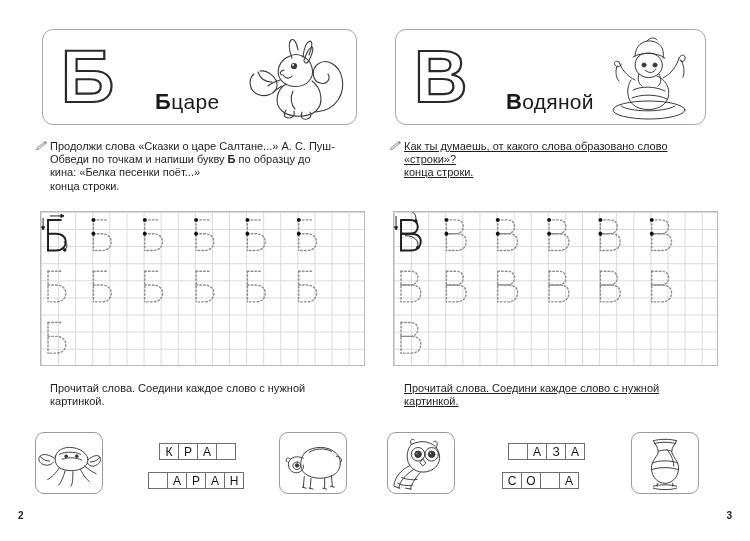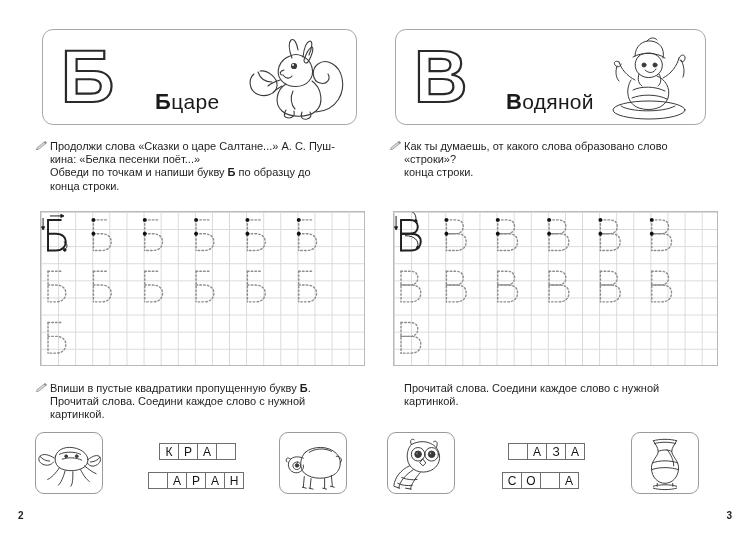--- a/index.html
+++ b/index.html
@@ -51,21 +51,21 @@
 
   
   .instr{
     position:absolute;
     font-size:11px;
     line-height:13.2px;
     color:#1f1f1f;
     text-align:justify;
   }
   .page-left .instr{left:35px;width:327px;}
-  .page-right .instr{left:14px;width:323px;}
+  .page-right .instr{left:14px;width:323px;text-decoration:underline;}
   .instr .ic{
     display:inline-block;width:13px;height:10px;
     vertical-align:-1px;margin-right:2px;
   }
   .instr .ic svg{width:13px;height:10px;display:block;}
   .instr p{margin:0;}
   .instr .hang{padding-left:15px;}
   .instr b{font-weight:700;}
   .instr-1{top:140px;}
   .instr-2{top:382px;}
@@ -171,22 +171,22 @@
         </svg>
       </div>
     </div>
 
     <div class="instr instr-1">
       <p><span class="ic"><svg viewBox="0 0 13 10">
            <path d="M1.3 8.6 L2.2 6.6 L9.2 1.1 L10.6 2.8 L3.6 8.3 Z" fill="#d9d9d9" stroke="#7a7a7a" stroke-width=".6"></path>
            <path d="M9.2 1.1 L10.3 .3 L11.7 2 L10.6 2.8 Z" fill="#9a9a9a" stroke="#7a7a7a" stroke-width=".6"></path>
            <path d="M1.3 8.6 L2.9 8.1" stroke="#7a7a7a" stroke-width=".6" fill="none"></path>
          </svg></span><span>Продолжи слова «Сказки о царе Салтане...» А. С. Пуш-</span></p>
+      <p class="hang"><span>Обведи по точкам и напиши букву </span><b>Б</b><span> по образцу до</span></p>
       <p class="hang">кина: «Белка песенки поёт...»</p>
-      <p class="hang"><span>Обведи по точкам и напиши букву </span><b>Б</b><span> по образцу до</span></p>
       <p class="hang">конца строки.</p>
     </div>
 
     <div class="grid-wrap">
       <svg viewBox="0 0 325 155" fill="none">
         <g stroke="#8c8c8c" stroke-width="1.4" stroke-dasharray="1.6 2.2" stroke-linecap="round" fill="none">
 
           <g transform="translate(52,8)">
             <path d="M0 0 L13 0"></path>
               <path d="M0 0 L0 31"></path>
@@ -277,24 +277,20 @@
             <circle cx="156" cy="22" r="2"></circle>
           <circle cx="208" cy="8" r="2"></circle>
             <circle cx="208" cy="22" r="2"></circle>
           <circle cx="260" cy="8" r="2"></circle>
             <circle cx="260" cy="22" r="2"></circle>
         </g>
       </svg>
     </div>
 
     <div class="instr instr-2">
-      <p><span class="ic"><svg viewBox="0 0 13 10">
-           <path d="M1.3 8.6 L2.2 6.6 L9.2 1.1 L10.6 2.8 L3.6 8.3 Z" fill="#d9d9d9" stroke="#7a7a7a" stroke-width=".6"></path>
-           <path d="M9.2 1.1 L10.3 .3 L11.7 2 L10.6 2.8 Z" fill="#9a9a9a" stroke="#7a7a7a" stroke-width=".6"></path>
-         </svg></span><span>Впиши в пустые квадратики пропущенную букву </span><b>Б</b><span>.</span></p>
       <p class="hang">Прочитай слова. Соедини каждое слово с нужной</p>
       <p class="hang">картинкой.</p>
     </div>
 
     <div class="img-card left-pic">
       <svg viewBox="0 0 68 62" fill="none" stroke="#3a3a3a" stroke-width="1" stroke-linecap="round" stroke-linejoin="round">
         <path d="M20 24 C22 16 32 13 42 16 C52 19 56 27 52 33 C47 40 30 41 23 35 C20 32 19 28 20 24Z"></path>
         <path d="M24 22 C30 19 40 19 46 22"></path>
         <path d="M27 27 C33 25 41 25 47 28"></path>
         <path d="M19 26 C13 22 7 21 4 24 C1 27 4 32 9 33 C13 34 17 32 18 30"></path>

